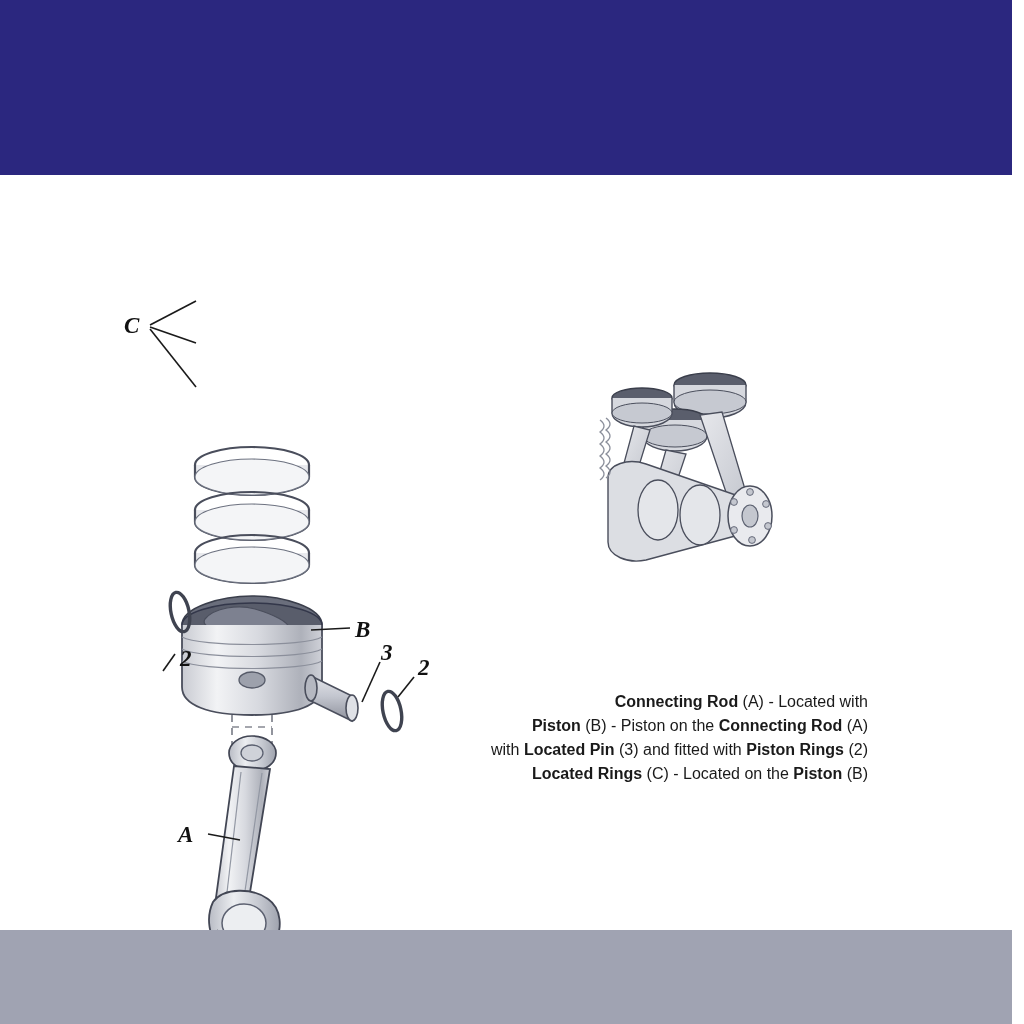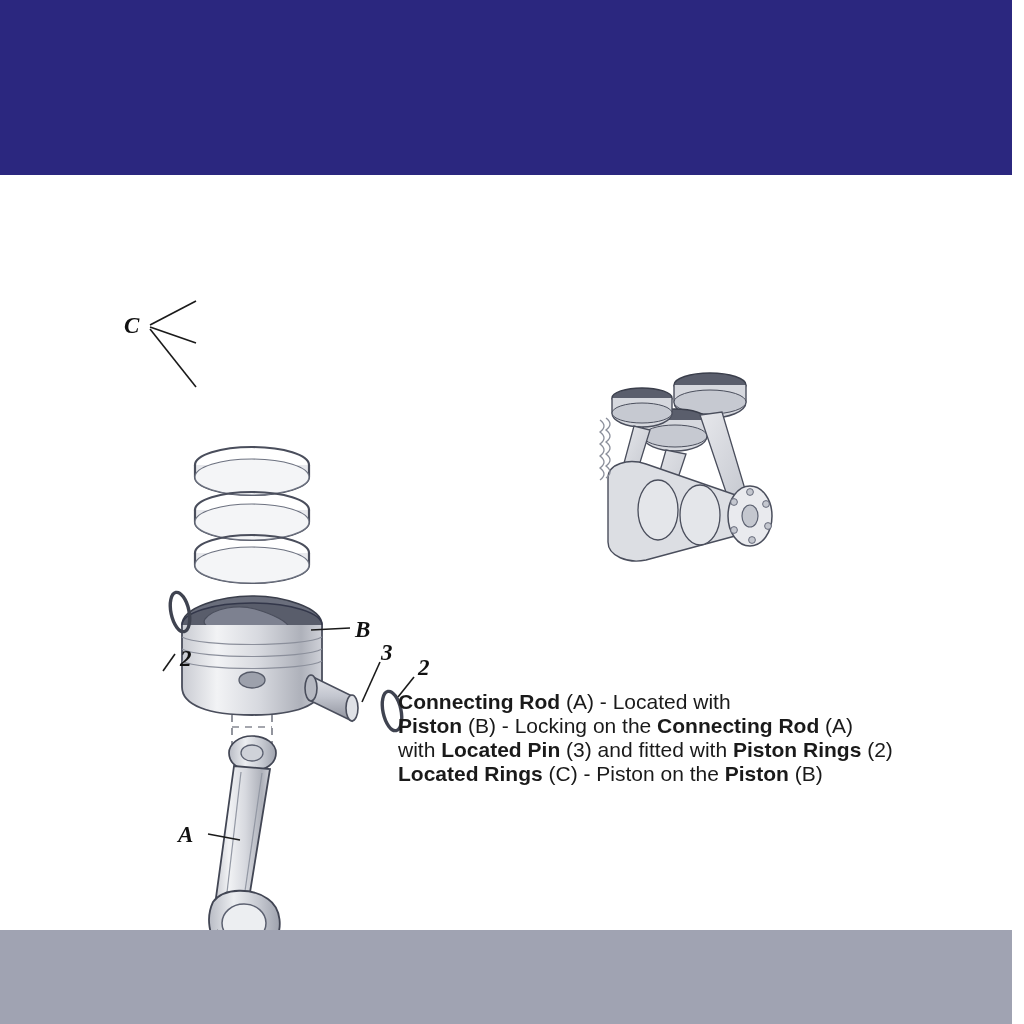--- a/index.html
+++ b/index.html
@@ -47,23 +47,24 @@
     position: absolute;
     left: 0; top: 175px;
     width: 1012px;
     height: 755px;
   }
   .caption {
     position: absolute;
     left: 398px;
     top: 690px;
     width: 470px;
-    font-size: 21px;
+    font-size: 16px;
     line-height: 24px;
     color: #1a1a1a;
+    text-align: right;
   }
   .caption .b { font-weight: bold; }
   .caption-line { white-space: nowrap; }
 </style>
 </head>
 <body>
 
 <div class="slide">
 
   <div class="header-band"></div>
@@ -245,20 +246,20 @@
         <g stroke="#8b8f9b" stroke-width="1.3" fill="none">
           <path d="M0 60 q8 6 0 12 q8 6 0 12 q8 6 0 12 q8 6 0 12 q8 6 0 12"></path>
           <path d="M6 58 q8 6 0 12 q8 6 0 12 q8 6 0 12 q8 6 0 12 q8 6 0 12"></path>
         </g>
       </g>
     </svg>
   </div>
 
   <div class="caption">
       <div class="caption-line"><span class="b">Connecting Rod</span><span> (A) - Located with</span></div>
-      <div class="caption-line"><span class="b">Piston</span><span> (B) - Locking on the </span><span class="b">Connecting Rod</span><span> (A)</span></div>
+      <div class="caption-line"><span class="b">Piston</span><span> (B) - Piston on the </span><span class="b">Connecting Rod</span><span> (A)</span></div>
       <div class="caption-line"><span>with </span><span class="b">Located Pin</span><span> (3) and fitted with </span><span class="b">Piston Rings</span><span> (2)</span></div>
-      <div class="caption-line"><span class="b">Located Rings</span><span> (C) - Piston on the </span><span class="b">Piston</span><span> (B)</span></div>
+      <div class="caption-line"><span class="b">Located Rings</span><span> (C) - Located on the </span><span class="b">Piston</span><span> (B)</span></div>
     </div>
 
   <div class="footer-band"></div>
   <div class="right-edge"></div>
 </div>
 
 </body></html>

